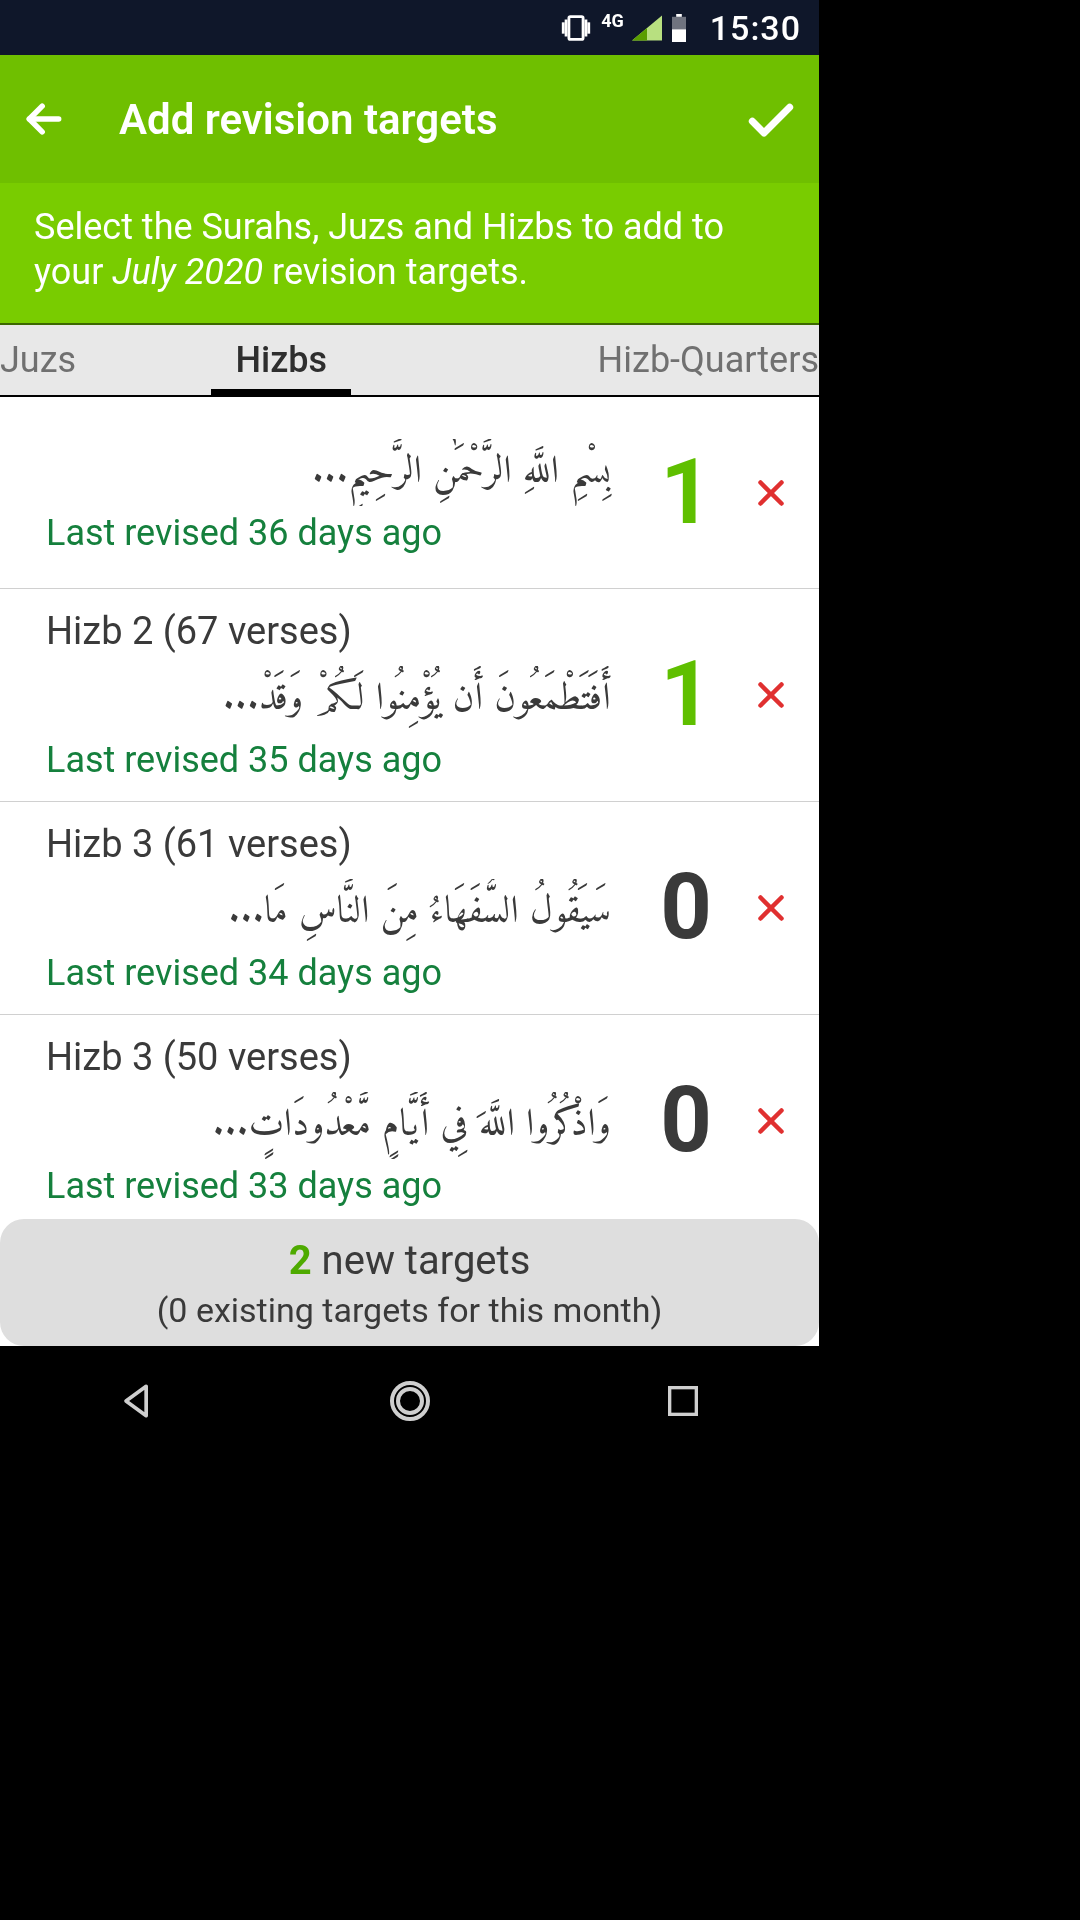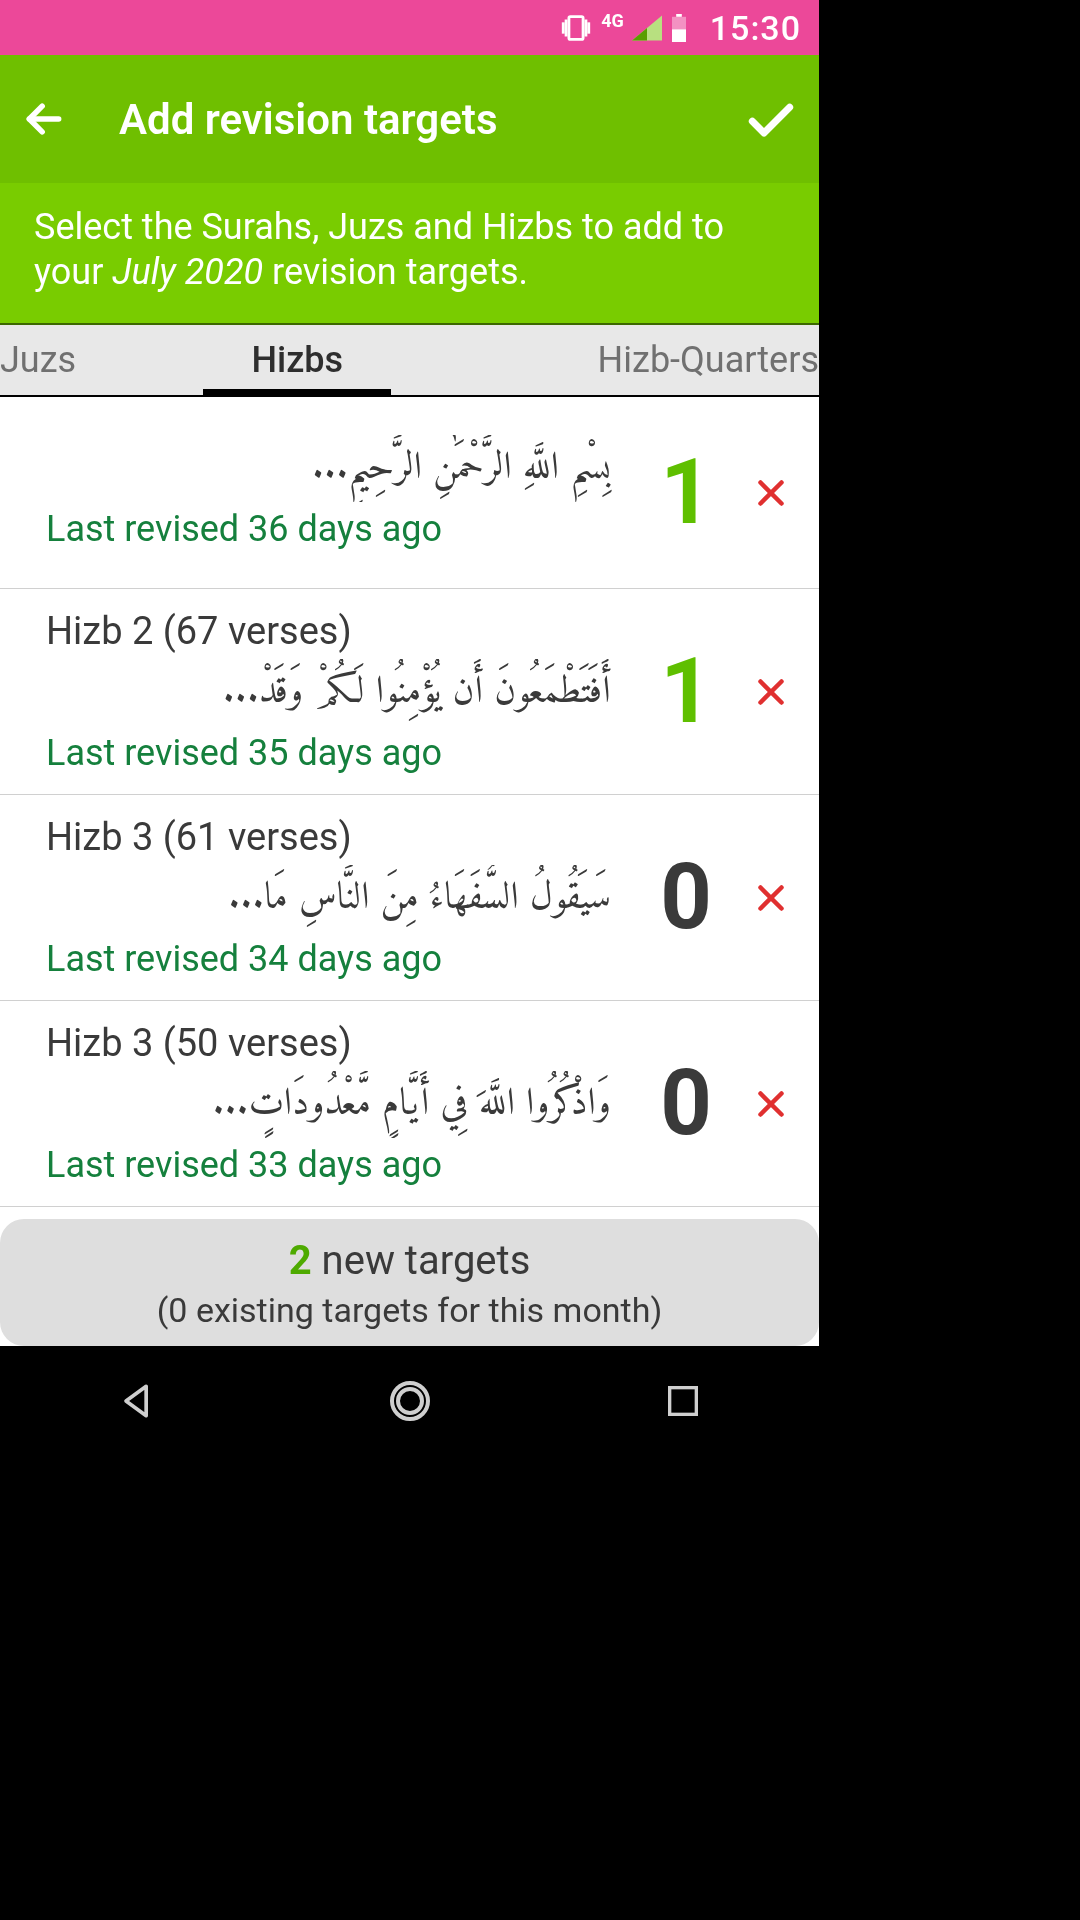--- a/index.html
+++ b/index.html
@@ -1,51 +1,51 @@
 <!DOCTYPE html>
 <html><head>
   <meta charset="utf-8">
   <style>
     * { margin: 0; padding: 0; box-sizing: border-box; }
     html, body { width: 819px; height: 1456px; font-family: Roboto, Arial, sans-serif; overflow: hidden; background: #000; }
     .screen { width: 819px; height: 1456px; display: flex; flex-direction: column; background: #fff; position: relative; }
 
     
-    .status-bar { height: 55px; background: #ec4899; display: flex; justify-content: flex-end; align-items: center; padding: 0 18px; color: #fff; gap: 14px; }
+    .status-bar { height: 55px; background: #0f172a; display: flex; justify-content: flex-end; align-items: center; padding: 0 18px; color: #fff; gap: 14px; }
     .status-icons { display: flex; align-items: center; gap: 8px; }
     .status-time { font-size: 34px; font-weight: 500; margin-left: 8px; letter-spacing: 1px; }
     .icon-vibrate { width: 34px; height: 34px; }
     .icon-signal { width: 30px; height: 26px; position: relative; }
     .icon-battery { width: 18px; height: 28px; }
 
     
     .app-bar { height: 128px; background: #6fbf00; display: flex; align-items: center; padding: 0 20px; gap: 51px; justify-content: space-between; }
     .back-arrow { width: 48px; height: 48px; display:flex; align-items:center; justify-content:center; }
     .app-title { color: #fff; font-size: 42px; font-weight: 600; flex: 1; }
     .check-btn { width: 56px; height: 56px; display:flex; align-items:center; justify-content:center; }
 
     
     .instruction { background: #79cc00; color: #fff; padding: 22px 34px 28px 34px; border-bottom: 2px solid #3c6800; }
     .instruction-text { font-size: 36px; font-weight: 400; line-height: 1.25; }
     .instruction-text em { font-style: italic; }
 
     
     .tabs { display: flex; background: #e8e8e8; border-bottom: 2px solid #000; height: 72px; align-items: stretch; }
-    .tab { flex: 0 0 auto; padding: 0 48px; display:flex; align-items:center; font-size: 36px; color: #707070; position: relative; }
+    .tab { flex: 0 0 auto; padding: 0 24px; display:flex; align-items:center; font-size: 36px; color: #707070; position: relative; }
     .tab-juzs { padding-left: 0; }
     .tab-hizbs { margin: 0 auto; color: #2e2e2e; font-weight: 500; }
     .tab-hizbs::after { content:''; position:absolute; bottom:-2px; left:0; right:0; height:8px; background:#000; }
     .tab-hq { padding-right: 0; margin-left: auto; }
 
     
     .list { flex: 1; overflow: hidden; background:#fff; }
     .row { border-bottom: 1px solid #d0d0d0; padding: 20px 26px 20px 46px; display:flex; align-items:center; min-height: 192px; }
     .row-main { flex: 1; display:flex; flex-direction:column; gap: 6px; }
     .row-title { font-size: 38px; color: #3a3a3a; font-weight: 400; }
-    .row-arabic { font-size: 38px; color: #3a3a3a; direction: rtl; text-align: right; padding-right: 12px; font-family: "Traditional Arabic","Amiri",serif; white-space: nowrap; overflow:hidden; text-overflow: ellipsis; }
+    .row-arabic { font-size: 38px; color: #3a3a3a; direction: rtl; text-align: right; padding-right: 12px; font-family: "Traditional Arabic","Amiri",serif; white-space: nowrap; overflow:hidden; text-overflow: ellipsis; margin-top: 7px; }
     .row-sub { font-size: 36px; color: #15803d; }
     .row-count { font-size: 90px; font-weight: 700; line-height: 1; width: 90px; text-align: center; margin: 0 18px; }
     .count-green { color: #5fbf00; }
     .count-grey { color: #3a3a3a; }
     .row-remove { width: 44px; height: 44px; display:flex; align-items:center; justify-content:center; }
 
     
     .footer { background: #dedede; text-align: center; padding: 18px 0 16px 0; border-radius: 24px; }
     .footer-line1 { font-size: 40px; color: #3a3a3a; }
     .footer-new { color: #4eaa00; font-weight: 700; }

